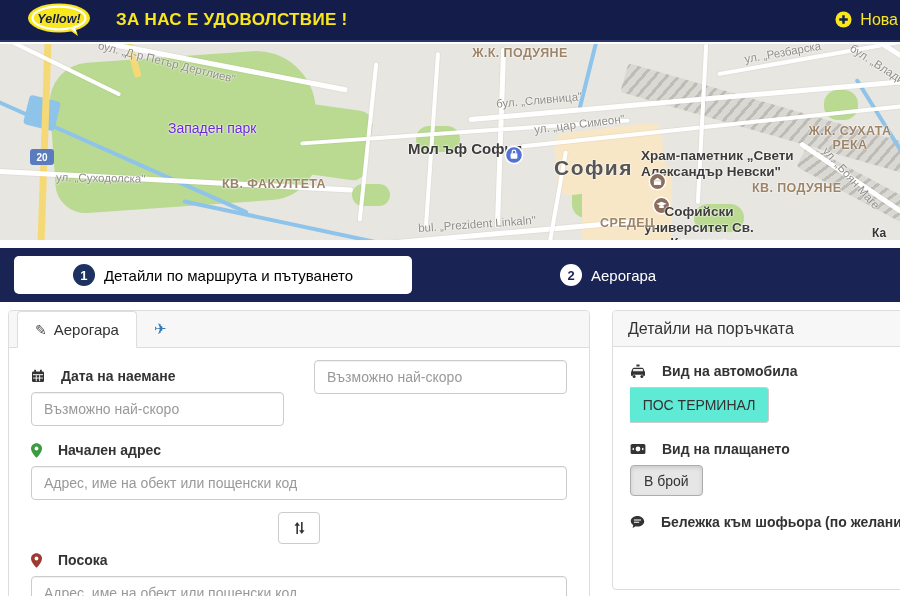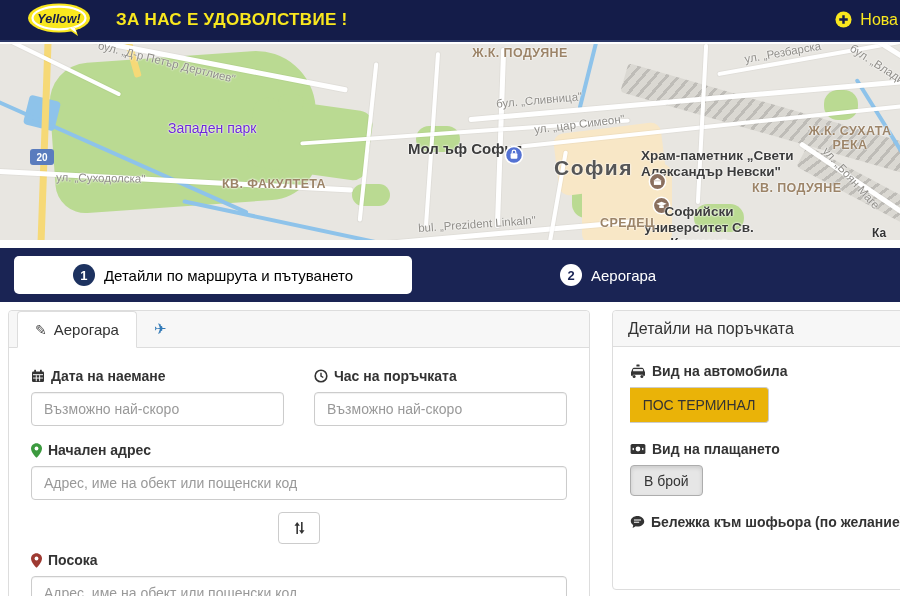--- a/index.html
+++ b/index.html
@@ -58,33 +58,33 @@
   .tabs { display:flex; align-items:stretch; height:36px; padding-left:8px; }
   .tab { display:flex; align-items:center; gap:7px; padding:0 17px; font-size:15px; cursor:pointer; }
   .tab-active { background:#fff; border:1px solid #ddd; border-bottom-color:#fff;
                 border-radius:4px 4px 0 0; color:#333; margin-bottom:-1px; }
   .tab-link { color:#337ab7; }
   .panel-right .panel-heading { height:36px; display:flex; align-items:center; padding:0 15px;
                                 font-size:16px; color:#333; }
   .panel-body { padding:12px 22px; }
   .panel-right .panel-body { padding:12px 17px; }
 
-  .field-label { display:flex; align-items:center; gap:6px; font-size:14px; font-weight:bold;
+  .field-label { display:flex; align-items:center; gap:16px; font-size:14px; font-weight:bold;
                  color:#333; margin:8px 0 8px; white-space:nowrap; }
   .txt-input { width:100%; height:34px; border:1px solid #ccc; border-radius:4px;
                padding:6px 12px; font-size:14px; color:#555; font-family:"Liberation Sans",sans-serif;
                box-shadow:inset 0 1px 1px rgba(0,0,0,.06); outline:none; }
   .txt-input::placeholder { color:#999; opacity:1; }
   .two-cols { display:flex; gap:30px; }
   .col { width:254px; }
   .swap-row { display:flex; justify-content:center; margin:12px 0 4px; }
   .swap-btn { width:42px; height:32px; background:#fff; border:1px solid #ccc; border-radius:4px;
               display:flex; align-items:center; justify-content:center; cursor:pointer; }
 
-  .btn { font-family:"Liberation Sans",sans-serif; font-size:14px; color:#333; background:#eab308;
+  .btn { font-family:"Liberation Sans",sans-serif; font-size:14px; color:#333; background:#5eead4;
          border:1px solid #ccc; cursor:pointer; }
   .btn-group { display:flex; }
   .btn-group .btn { height:36px; padding:0 12px; }
   .btn-group .btn:first-child { border-radius:4px 0 0 4px; width:131px; }
   .btn-group .btn:last-child { border-radius:0 4px 4px 0; width:139px; border-left:none; }
   .btn-active { background:#e6e6e6; border-color:#adadad; box-shadow:inset 0 2px 4px rgba(0,0,0,.12); }
   .btn-single { height:31px; padding:0 13px; border-radius:4px; }
 
   .icon { display:inline-flex; flex:none; }
 </style>
@@ -235,29 +235,20 @@
                   <rect x="4.8" y="6.2" width="0.9" height="6" fill="#fff"></rect>
                   <rect x="8.2" y="6.2" width="0.9" height="6" fill="#fff"></rect>
                   <rect x="2" y="8.6" width="10" height="0.9" fill="#fff"></rect>
                 </svg>
               </span>
               <span>Дата на наемане</span>
             </div>
             <input class="txt-input" type="text" placeholder="Възможно най-скоро" style="">
           </div>
           <div class="col">
-            <div class="field-label">
-              <span class="icon">
-                <svg width="14" height="14" viewBox="0 0 14 14" style="color:#333">
-                  <circle cx="7" cy="7" r="5.8" fill="none" stroke="currentColor" stroke-width="1.6"></circle>
-                  <path d="M7 3.8V7l2.3 1.5" fill="none" stroke="currentColor" stroke-width="1.4"></path>
-                </svg>
-              </span>
-              <span>Час на поръчката</span>
-            </div>
             <input class="txt-input" type="text" placeholder="Възможно най-скоро" style="">
           </div>
         </div>
 
         <div class="field-label" style="margin-top:16px;">
           <span class="icon">
             <svg width="11" height="15" viewBox="0 0 12 16" style="color:#3c9a3f">
               <path d="M6 0C2.7 0 0 2.6 0 5.9 0 10.3 6 16 6 16s6-5.7 6-10.1C12 2.6 9.3 0 6 0z" fill="currentColor"></path>
               <circle cx="6" cy="5.8" r="2.1" fill="#fff"></circle>
             </svg>

